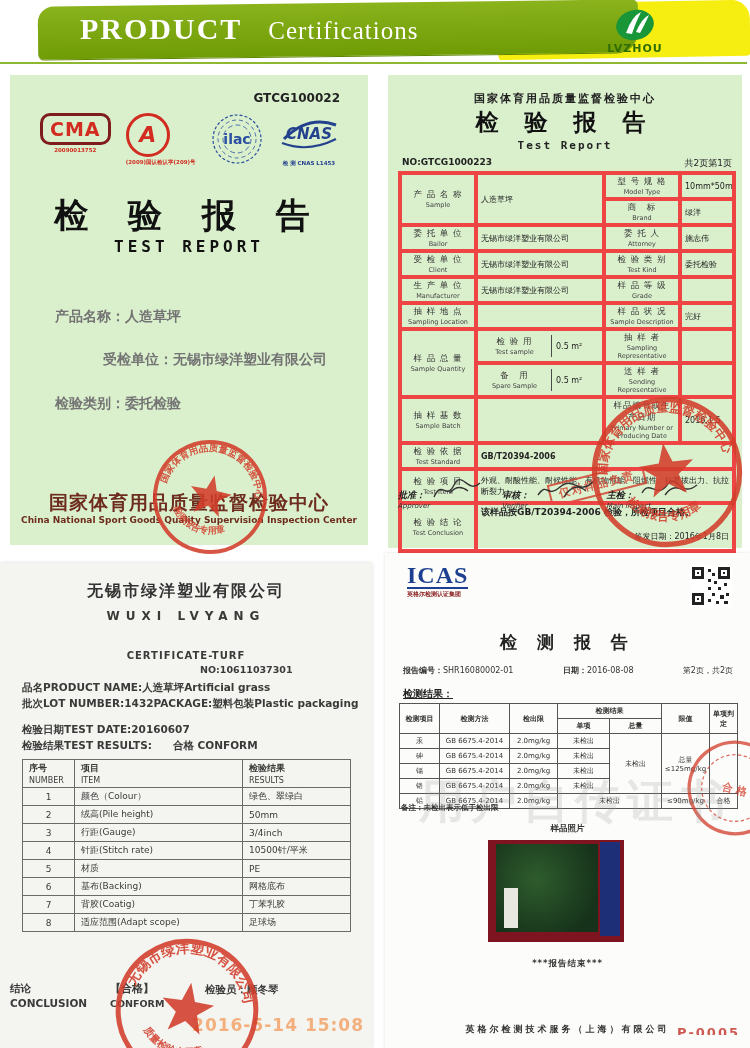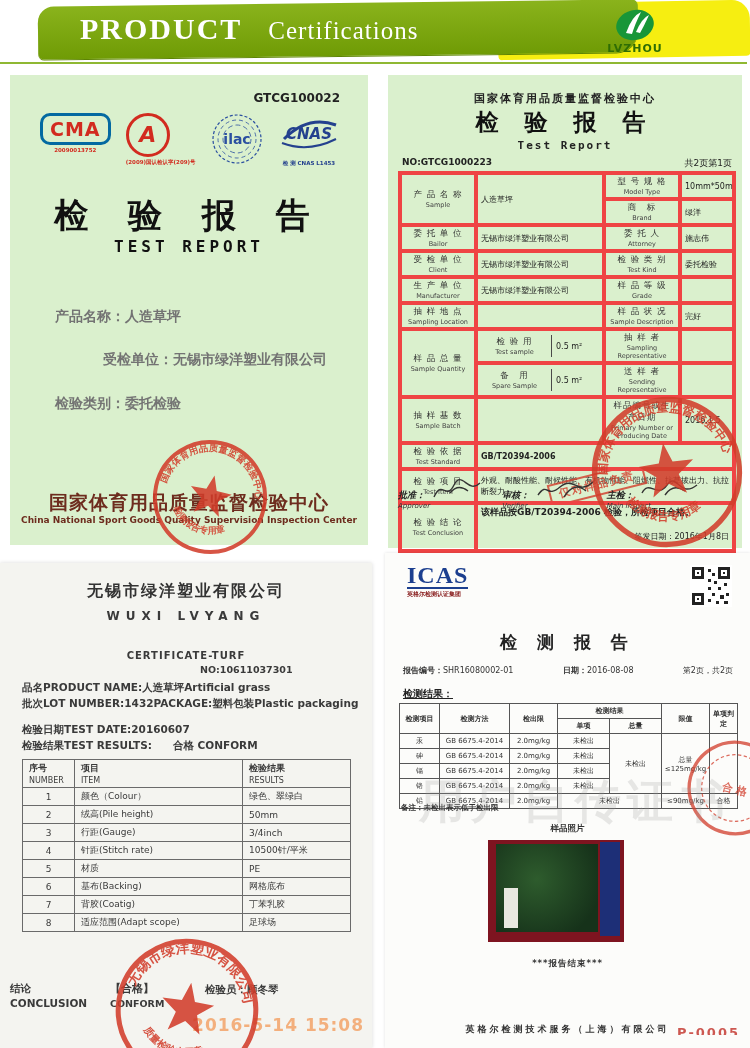--- a/index.html
+++ b/index.html
@@ -17,21 +17,21 @@
   .lvlogo .lvtxt{font-size:11px;font-weight:bold;color:#2f6d04;letter-spacing:1px;margin-top:-2px;}
   
   .card{position:absolute;box-sizing:border-box;}
   .green-card{background:#daf0cd;}
   .photo-card{background:#f4f4f0;box-shadow:0 0 4px rgba(0,0,0,.15);}
   .white-card{background:#fcfcfa;box-shadow:0 0 3px rgba(0,0,0,.12);}
   
   .c1-code{position:absolute;right:28px;top:16px;font-size:12px;font-weight:bold;color:#222;}
   .c1-logos{position:absolute;left:30px;top:38px;width:300px;display:flex;align-items:flex-start;justify-content:space-between;}
   .logo-box{text-align:center;}
-  .cma-badge{border:3px solid #0369a1;border-radius:10px;color:#d22b1f;font-weight:bold;font-size:19px;padding:2px 7px;letter-spacing:1px;}
+  .cma-badge{border:3px solid #7f1d1d;border-radius:10px;color:#d22b1f;font-weight:bold;font-size:19px;padding:2px 7px;letter-spacing:1px;}
   .logo-cap{font-size:5.5px;color:#d22b1f;font-weight:bold;margin-top:2px;}
   .a-badge{width:38px;height:38px;border:3px solid #d22b1f;border-radius:50%;color:#d22b1f;font-weight:bold;font-size:22px;line-height:38px;font-style:italic;}
   .cnas-cap{font-size:5.5px;color:#24418e;font-weight:bold;margin-top:3px;}
   .c1-title{position:absolute;left:0;top:118px;width:100%;text-align:center;font-size:34px;font-weight:bold;letter-spacing:14px;color:#111;font-family:"DejaVu Serif","Liberation Serif",serif;}
   .c1-sub{position:absolute;left:0;top:162px;width:100%;text-align:center;font-size:16px;font-weight:bold;letter-spacing:4px;color:#111;font-family:"DejaVu Sans Mono","Liberation Mono",monospace;}
   .c1-field{position:absolute;left:45px;font-size:14px;font-weight:bold;color:#737373;}
   .c1-org{position:absolute;left:0;width:100%;text-align:center;color:#6d2c1e;font-weight:bold;}
   .c1-org-cn{top:415px;font-size:19px;letter-spacing:1px;}
   .c1-org-en{top:440px;font-size:9px;letter-spacing:0;}
   

